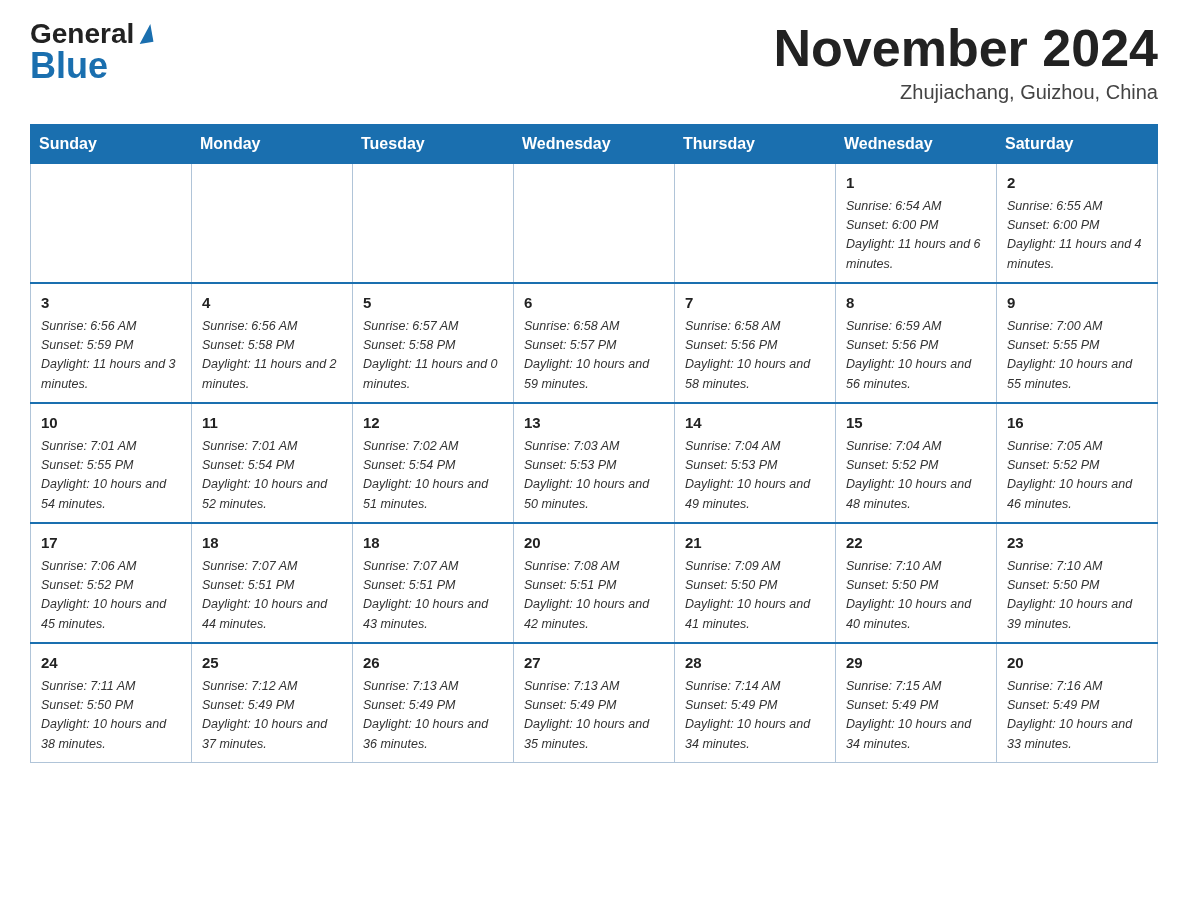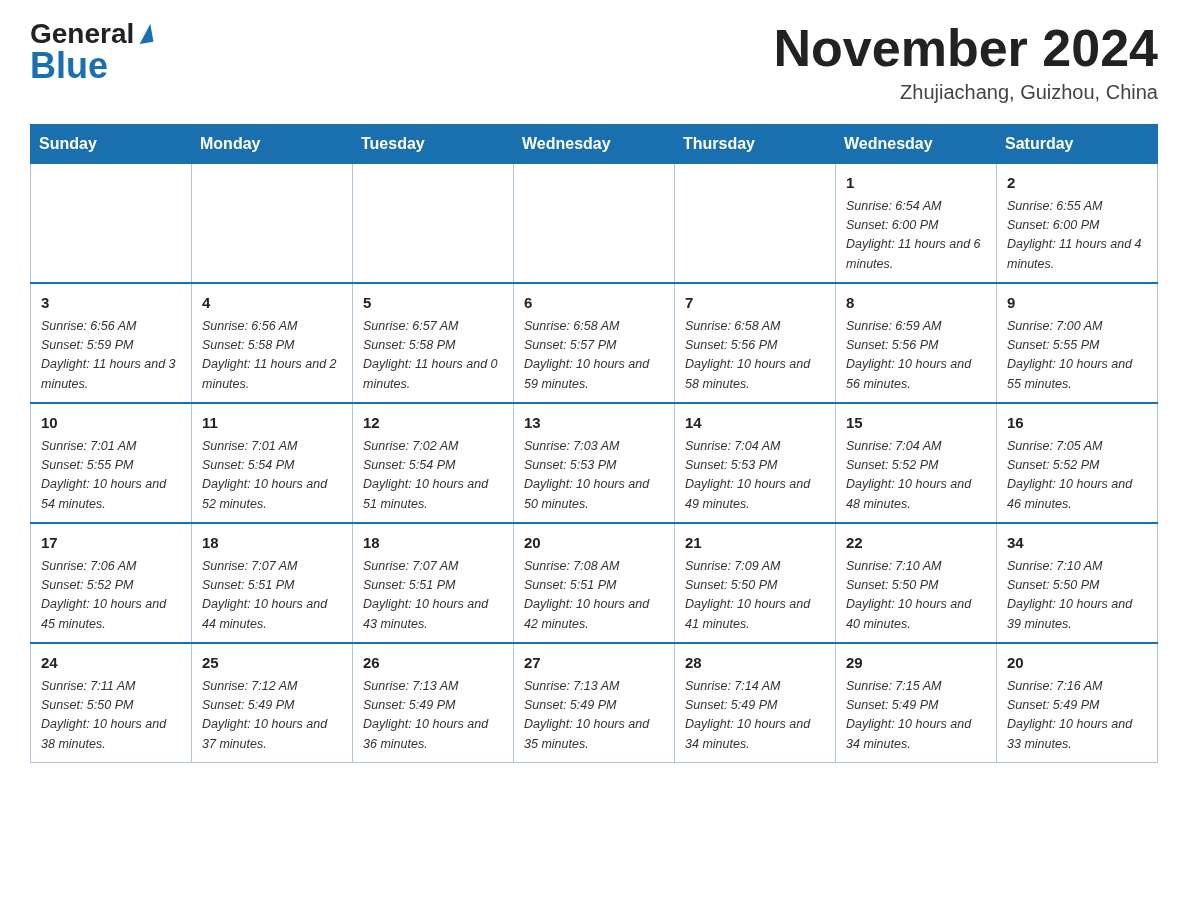--- a/index.html
+++ b/index.html
@@ -227,21 +227,21 @@
         </td>
         <td>
           <span class="day-number">21</span>
           <div class="day-info">Sunrise: 7:09 AM<br>Sunset: 5:50 PM<br>Daylight: 10 hours and 41 minutes.</div>
         </td>
         <td>
           <span class="day-number">22</span>
           <div class="day-info">Sunrise: 7:10 AM<br>Sunset: 5:50 PM<br>Daylight: 10 hours and 40 minutes.</div>
         </td>
         <td>
-          <span class="day-number">34</span>
+          <span class="day-number">23</span>
           <div class="day-info">Sunrise: 7:10 AM<br>Sunset: 5:50 PM<br>Daylight: 10 hours and 39 minutes.</div>
         </td>
       </tr>
       <tr>
         <td>
           <span class="day-number">24</span>
           <div class="day-info">Sunrise: 7:11 AM<br>Sunset: 5:50 PM<br>Daylight: 10 hours and 38 minutes.</div>
         </td>
         <td>
           <span class="day-number">25</span>

